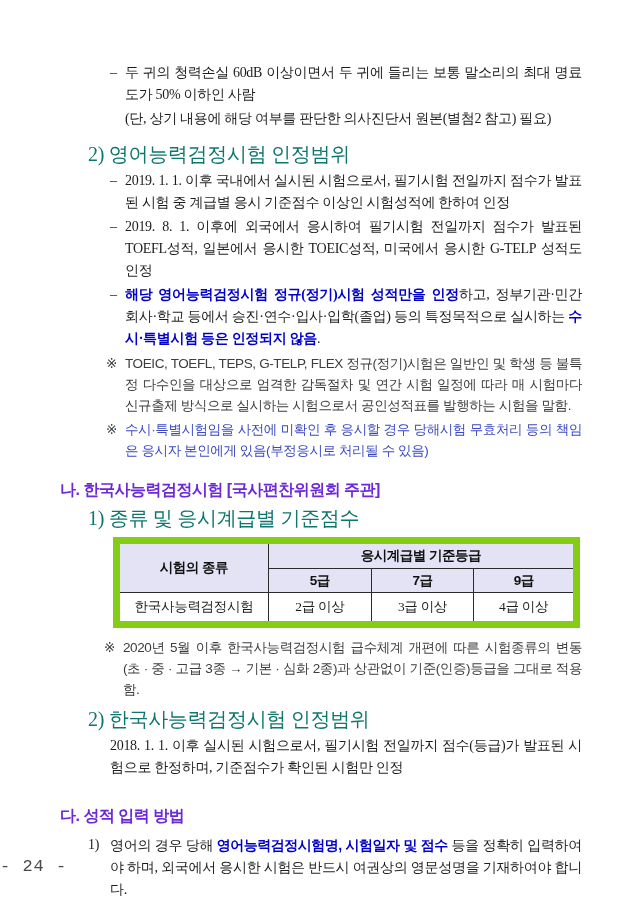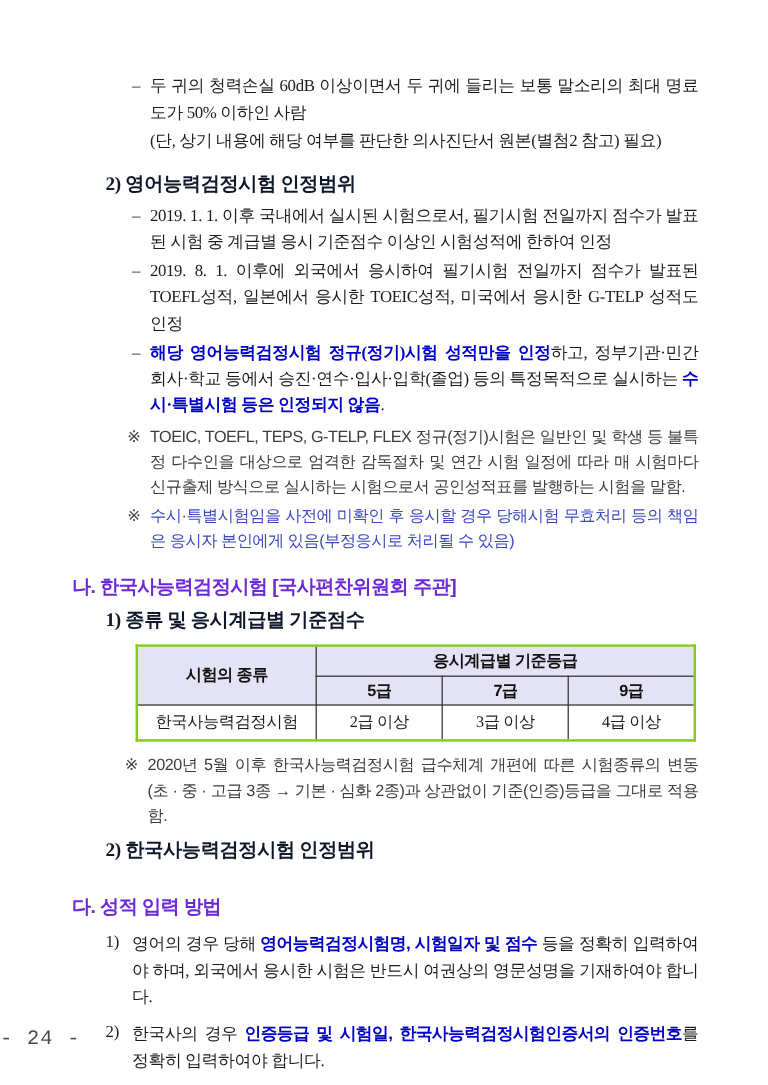--- a/index.html
+++ b/index.html
@@ -30,23 +30,23 @@
     flex:0 0 15px;
     color:#1c1c1c;
   }
   .dash-item .itext{flex:1;}
   .paren-note{
     margin:1px 0 0 65px;
   }
   
   .sub-heading{
     margin:13px 0 5px 28px;
-    font-weight:bold;
-    font-size:16px;
-    color:#0f172a;
+    font-weight:normal;
+    font-size:20px;
+    color:#0f766e;
   }
   
   .major-heading{
     margin:18px 0 4px 0;
     font-family:"Liberation Sans","DejaVu Sans",sans-serif;
     font-weight:bold;
     font-size:16px;
     letter-spacing:-0.5px;
     color:#6d28d9;
   }
@@ -80,21 +80,21 @@
     margin:8px 0 0 53px;
     width:467px;
     table-layout:fixed;
   }
   .grade-table td{
     border:1px solid #2b2b2b;
     text-align:center;
     vertical-align:middle;
     padding:0;
   }
-  .grade-table{border:2px solid #84cc16;}
+  .grade-table{border:7px solid #84cc16;}
   .grade-table .hdr{
     background:#e3e3f5;
     font-family:"Liberation Sans","DejaVu Sans",sans-serif;
     font-weight:bold;
     font-size:13.5px;
     letter-spacing:-0.5px;
     color:#101010;
   }
   .grade-table .row-grades td{height:23px;}
   .grade-table .row-group td{height:24px;}
@@ -188,20 +188,21 @@
         </tr>
       </tbody>
     </table>
 
     <div class="note gray" style="margin-top:9px;margin-left:44px;">
       <span class="marker">※</span>
       <span class="itext just">2020년 5월 이후 한국사능력검정시험 급수체계 개편에 따른 시험종류의 변동 (초 · 중 · 고급 3종 → 기본 · 심화 2종)과 상관없이 기준(인증)등급을 그대로 적용함.</span>
     </div>
 
     <div class="sub-heading" style="margin-top:8px;">2) 한국사능력검정시험 인정범위</div>
+    <div class="body-par just">2018. 1. 1. 이후 실시된 시험으로서, 필기시험 전일까지 점수(등급)가 발표된 시험으로 한정하며, 기준점수가 확인된 시험만 인정</div>
 
     <div class="major-heading" style="margin-top:26px;">다. 성적 입력 방법</div>
 
     <div class="num-item">
       <span class="marker">1)</span>
       <span class="itext just"><span>영어의 경우 당해 </span><span class="em-blue sans">영어능력검정시험명, 시험일자 및 점수</span><span> 등을 정확히 입력하여야 하며, 외국에서 응시한 시험은 반드시 여권상의 영문성명을 기재하여야 합니다.</span></span>
     </div>
 
     <div class="num-item">
       <span class="marker">2)</span>

